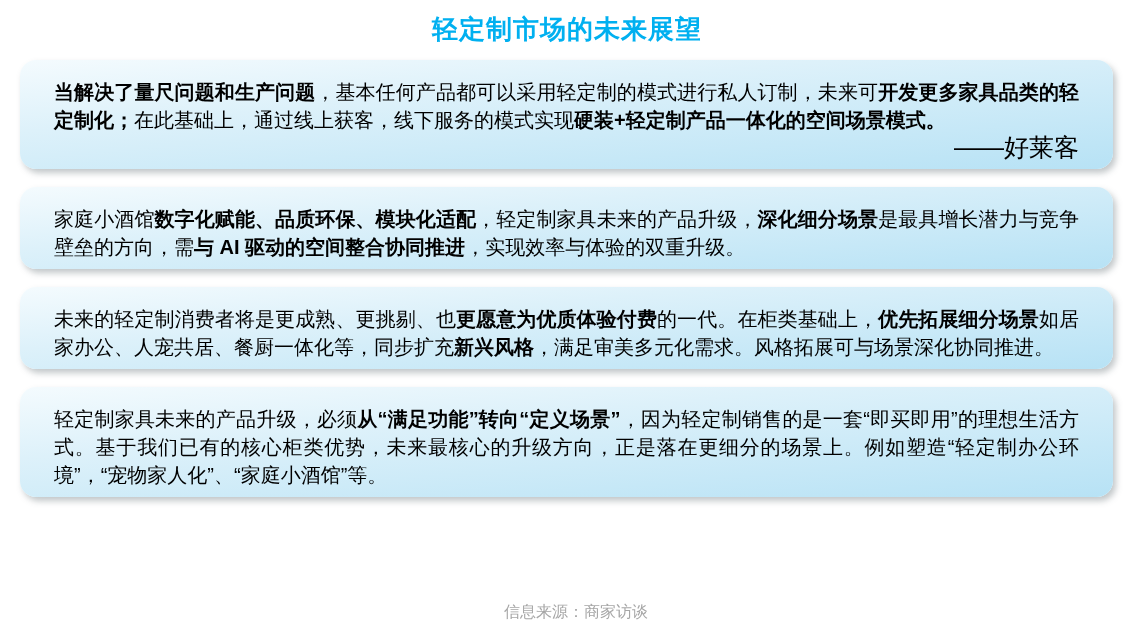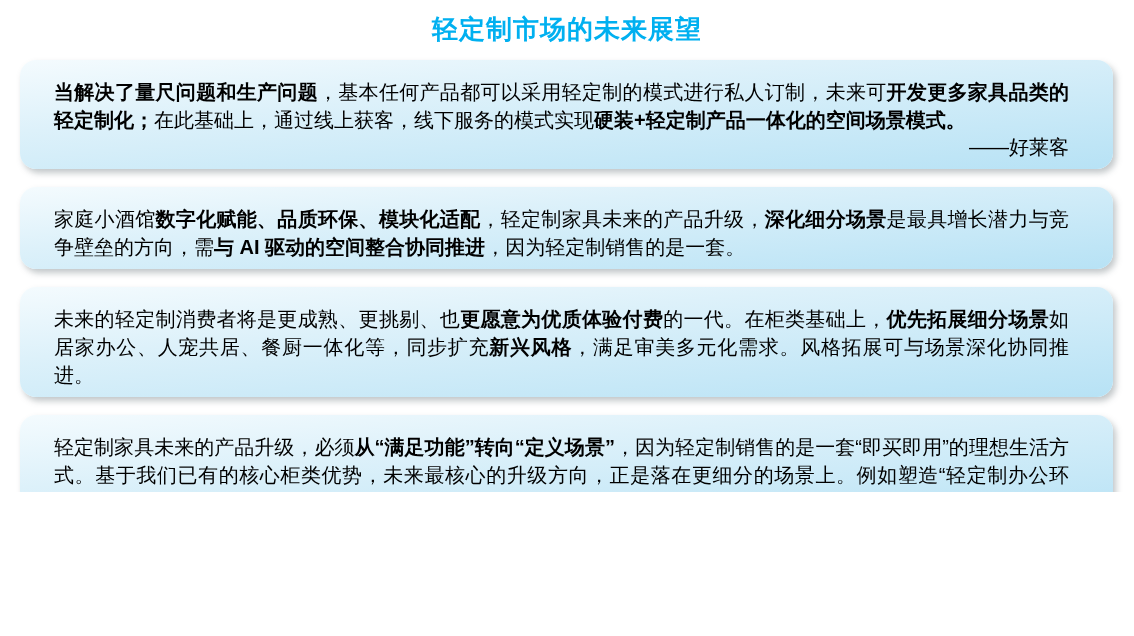--- a/index.html
+++ b/index.html
@@ -4,21 +4,21 @@
 <style>
   html, body {
     margin: 0;
     padding: 0;
     background: #ffffff;
     font-family: "Liberation Sans", "DejaVu Sans", sans-serif;
   }
   .page {
     position: relative;
     width: 1134px;
-    height: 492px;
+    height: 636px;
     background: #ffffff;
     overflow: hidden;
   }
   .title {
     margin: 0;
     padding-top: 12px;
     text-align: center;
     font-size: 26px;
     font-weight: 700;
     letter-spacing: 1px;
@@ -30,34 +30,34 @@
     left: 20px;
     right: 21px;
     display: flex;
     flex-direction: column;
     gap: 18px;
   }
   .card {
     border-radius: 16px;
     background: linear-gradient(175deg, #f4fbfe 0%, #ddf1fa 35%, #b7e2f5 100%);
     box-shadow: 3px 4px 6px rgba(120, 130, 135, 0.45);
-    padding: 18px 44px 8px 34px;
+    padding: 18px 34px 8px 34px;
     box-sizing: border-box;
   }
   .quote {
     margin: 0;
     font-size: 20px;
     line-height: 28px;
     color: #000000;
     text-align: justify;
   }
   .quote b { font-weight: 700; }
   .attribution {
     margin: 0;
-    font-size: 20px;
+    font-size: 25px;
     line-height: 27px;
     color: #000000;
     text-align: right;
   }
   .source {
     position: absolute;
     left: 0;
     right: 0;
     top: 602px;
     text-align: center;
@@ -73,21 +73,21 @@
   <h1 class="title">轻定制市场的未来展望</h1>
 
   <div class="cards">
 
     <div class="card">
       <p class="quote"><b>当解决了量尺问题和生产问题</b><span>，基本任何产品都可以采用轻定制的模式进行私人订制，未来可</span><b>开发更多家具品类的轻定制化；</b><span>在此基础上，通过线上获客，线下服务的模式实现</span><b>硬装+轻定制产品一体化的空间场景模式。</b></p>
       <p class="attribution">——好莱客</p>
     </div>
 
     <div class="card">
-      <p class="quote"><span>家庭小酒馆</span><b>数字化赋能、品质环保、模块化适配</b><span>，轻定制家具未来的产品升级，</span><b>深化细分场景</b><span>是最具增长潜力与竞争壁垒的方向，需</span><b>与 AI 驱动的空间整合协同推进</b><span>，因为轻定制销售的是一套。</span></p>
+      <p class="quote"><span>家庭小酒馆</span><b>数字化赋能、品质环保、模块化适配</b><span>，轻定制家具未来的产品升级，</span><b>深化细分场景</b><span>是最具增长潜力与竞争壁垒的方向，需</span><b>与 AI 驱动的空间整合协同推进</b><span>，实现效率与体验的双重升级。</span></p>
     </div>
 
     <div class="card">
       <p class="quote"><span>未来的轻定制消费者将是更成熟、更挑剔、也</span><b>更愿意为优质体验付费</b><span>的一代。在柜类基础上，</span><b>优先拓展细分场景</b><span>如居家办公、人宠共居、餐厨一体化等，同步扩充</span><b>新兴风格</b><span>，满足审美多元化需求。风格拓展可与场景深化协同推进。</span></p>
     </div>
 
     <div class="card">
       <p class="quote"><span>轻定制家具未来的产品升级，必须</span><b>从“满足功能”转向“定义场景”</b><span>，因为轻定制销售的是一套“即买即用”的理想生活方式。基于我们已有的核心柜类优势，未来最核心的升级方向，正是落在更细分的场景上。例如塑造“轻定制办公环境”，“宠物家人化”、“家庭小酒馆”等。</span></p>
     </div>
 

